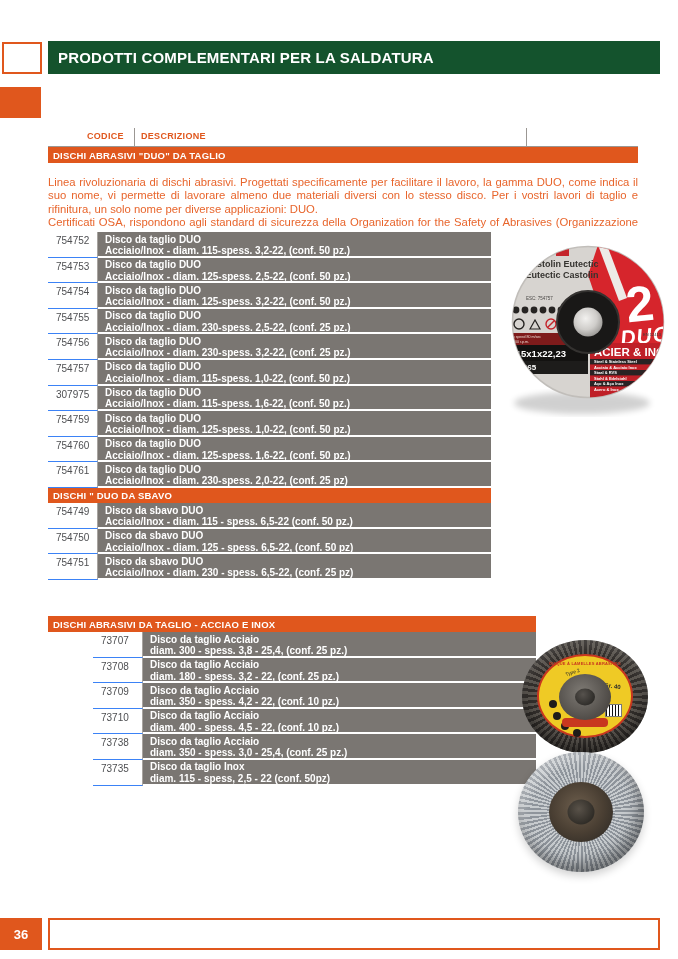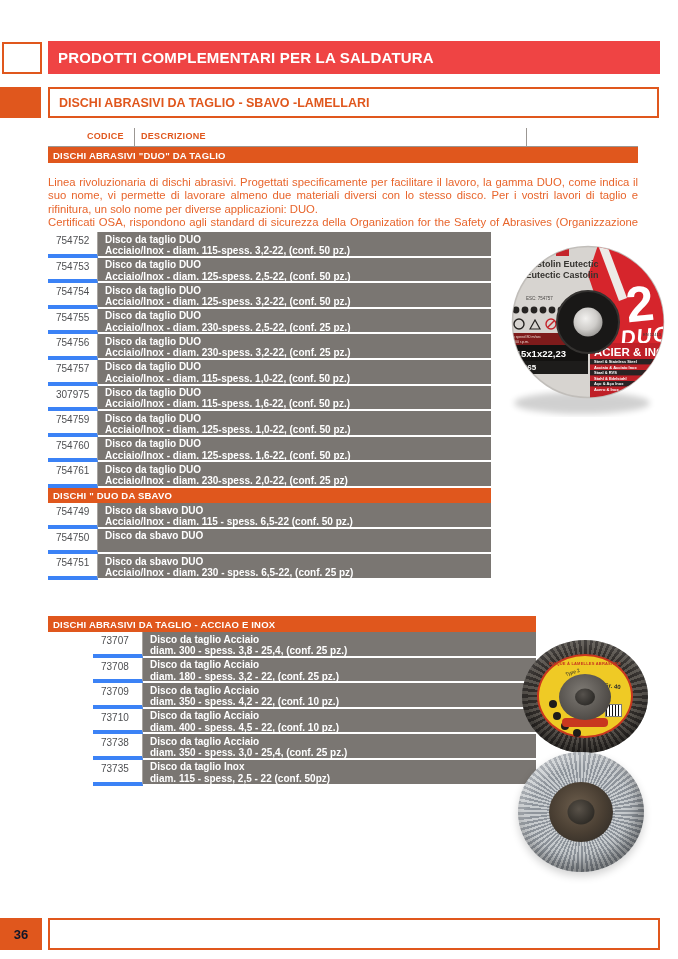--- a/index.html
+++ b/index.html
@@ -5,21 +5,21 @@
   html,body{margin:0;padding:0;background:#ffffff;}
   .page{position:relative;width:678px;height:959px;background:#fff;overflow:hidden;
         font-family:"Liberation Sans",sans-serif;}
 
   
   .tab-white{position:absolute;left:2px;top:42px;width:36px;height:28px;
              background:#fff;border:2px solid #e0571d;}
   .tab-orange{position:absolute;left:0;top:87px;width:41px;height:31px;background:#e0571d;}
 
   
-  .h1bar{position:absolute;left:48px;top:41px;width:612px;height:33px;background:#ef4444;
+  .h1bar{position:absolute;left:48px;top:41px;width:612px;height:33px;background:#14532d;
          color:#fff;font-weight:bold;font-size:15px;letter-spacing:.2px;
          display:flex;align-items:center;padding-left:10px;box-sizing:border-box;}
   .h2bar{position:absolute;left:48px;top:87px;width:611px;height:31px;background:#fff;
          border:2px solid #e0571d;box-sizing:border-box;color:#e0571d;font-weight:bold;
          font-size:12.5px;display:flex;align-items:center;padding-left:9px;}
 
   
   .colhead{position:absolute;left:48px;top:128px;width:590px;height:18px;
            color:#e0571d;font-size:9px;font-weight:bold;letter-spacing:.3px;margin-left:36px;}
   .colhead .codice{position:absolute;left:3px;top:3px;}
@@ -39,28 +39,28 @@
   
   .intro{position:absolute;left:48px;top:176px;width:590px;color:#e8652c;
          font-size:11.3px;line-height:13.4px;text-align:justify;}
   .intro p{margin:0;}
 
   
   .tbl{position:absolute;left:48px;width:443px;}
   .tbl1{top:232px;} .tbl2{top:503px;} .tbl3{top:632px;margin-left:45px;}
   .trow{display:flex;height:25.6px;box-sizing:border-box;}
   .tcode{width:50px;box-sizing:border-box;background:#fff;color:#4e4f52;font-size:10px;
-         padding:3px 0 0 8px;border-bottom:4px solid #3b82f6;border-right:1px solid #a8a4a0;}
+         padding:3px 0 0 8px;border-bottom:1px solid #3b82f6;border-right:1px solid #a8a4a0;}
   .tdesc{flex:1;box-sizing:border-box;background:#7a7672;color:#fff;font-size:10px;
          font-weight:bold;line-height:11.4px;padding:1.5px 0 0 7px;
          border-bottom:2px solid #fff;}
 
   
   .pagenum{position:absolute;left:0;top:918px;width:42px;height:32px;background:#e0571d;
-           color:#0f172a;font-weight:bold;font-size:13px;display:flex;align-items:center;
+           color:#ffffff;font-weight:bold;font-size:13px;display:flex;align-items:center;
            justify-content:center;}
   .footbar{position:absolute;left:48px;top:918px;width:612px;height:32px;background:#fff;
            border:2px solid #e0571d;box-sizing:border-box;}
 
   
   .duo-disc{position:absolute;left:502px;top:237px;width:174px;height:200px;}
 
   
   .fd1{position:absolute;left:522px;top:640px;width:126px;height:113px;border-radius:50%;
        background:repeating-conic-gradient(from 8deg,#5a554f 0deg 3deg,#322e2b 3deg 6deg);
@@ -99,21 +99,20 @@
 </style>
 </head>
 <body>
 
 <div class="page">
 
   <div class="tab-white"></div>
   <div class="tab-orange"></div>
 
   <div class="h1bar">PRODOTTI COMPLEMENTARI PER LA SALDATURA</div>
-  <div class="h2bar">DISCHI ABRASIVI DA TAGLIO - SBAVO -LAMELLARI</div>
 
   <div class="colhead">
     <span class="codice">CODICE</span>
     <span class="descrizione">DESCRIZIONE</span>
     <span class="vline vl1"></span>
     <span class="vline vl2"></span>
   </div>
   <div class="hline"></div>
 
   <div class="secbar sec1">DISCHI ABRASIVI "DUO" DA TAGLIO</div>
@@ -213,20 +212,21 @@
         <div class="tdesc">
           <div>Disco da sbavo DUO</div>
           <div>Acciaio/Inox - diam. 115 - spess. 6,5-22 (conf. 50 pz.)</div>
         </div>
       </div>
 
       <div class="trow">
         <div class="tcode">754750</div>
         <div class="tdesc">
           <div>Disco da sbavo DUO</div>
+          <div>Acciaio/Inox - diam. 125 - spess. 6,5-22, (conf. 50 pz)</div>
         </div>
       </div>
 
       <div class="trow">
         <div class="tcode">754751</div>
         <div class="tdesc">
           <div>Disco da sbavo DUO</div>
           <div>Acciaio/Inox - diam. 230 - spess. 6,5-22, (conf. 25 pz)</div>
         </div>
       </div>

